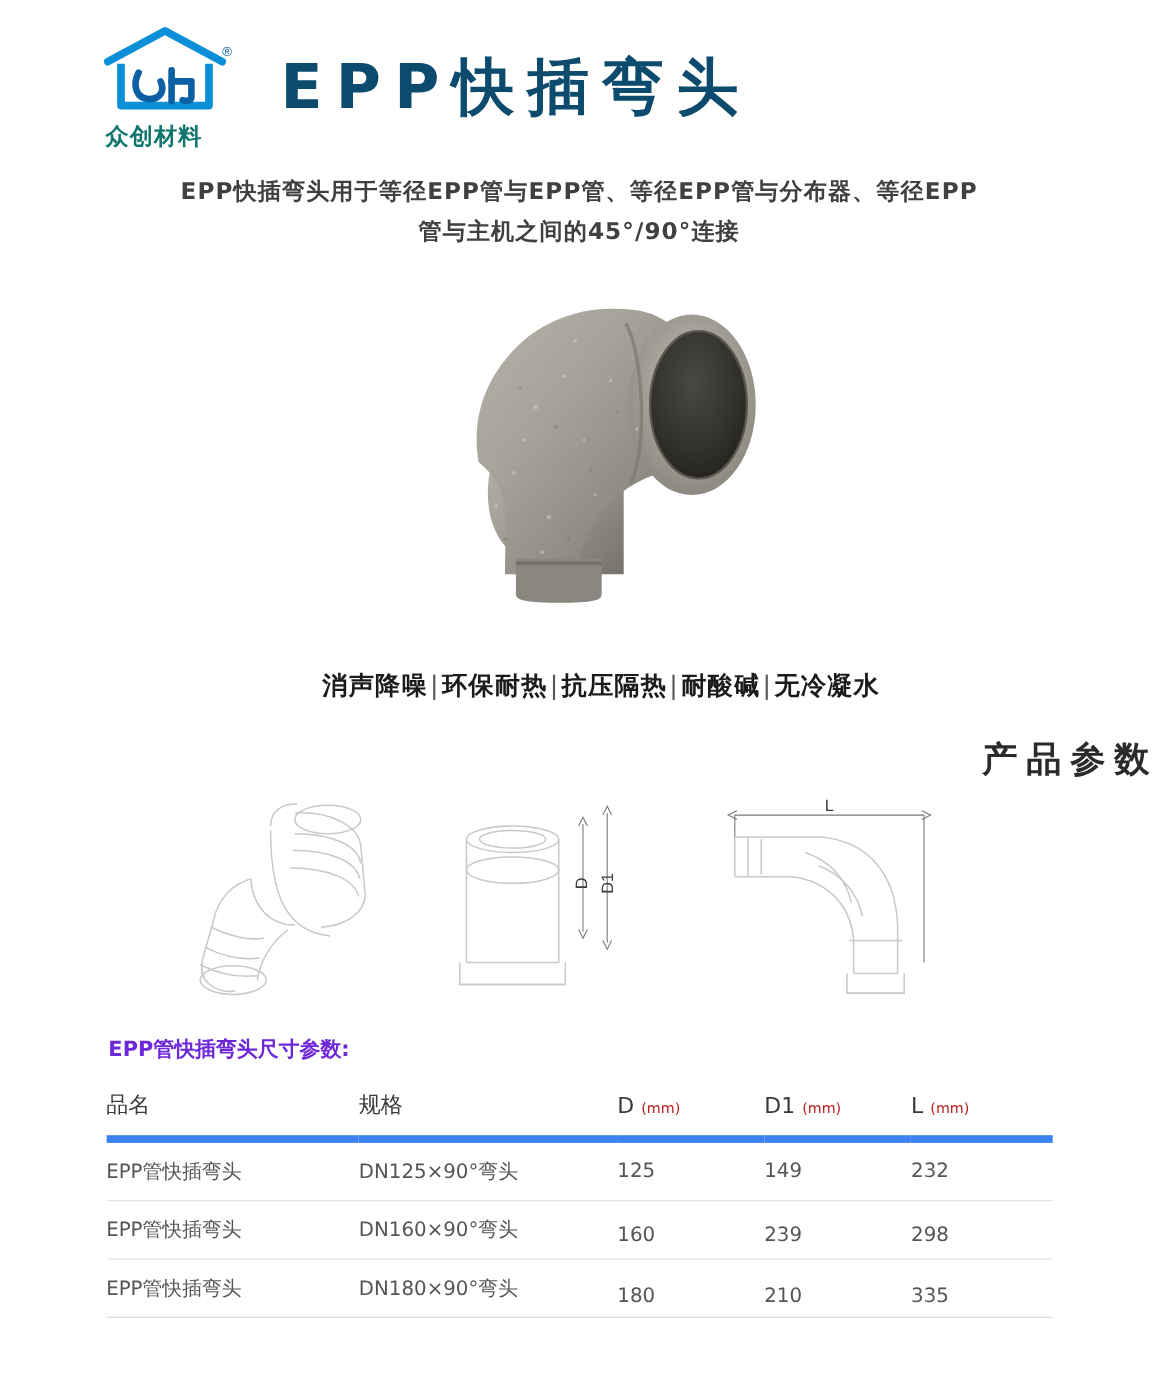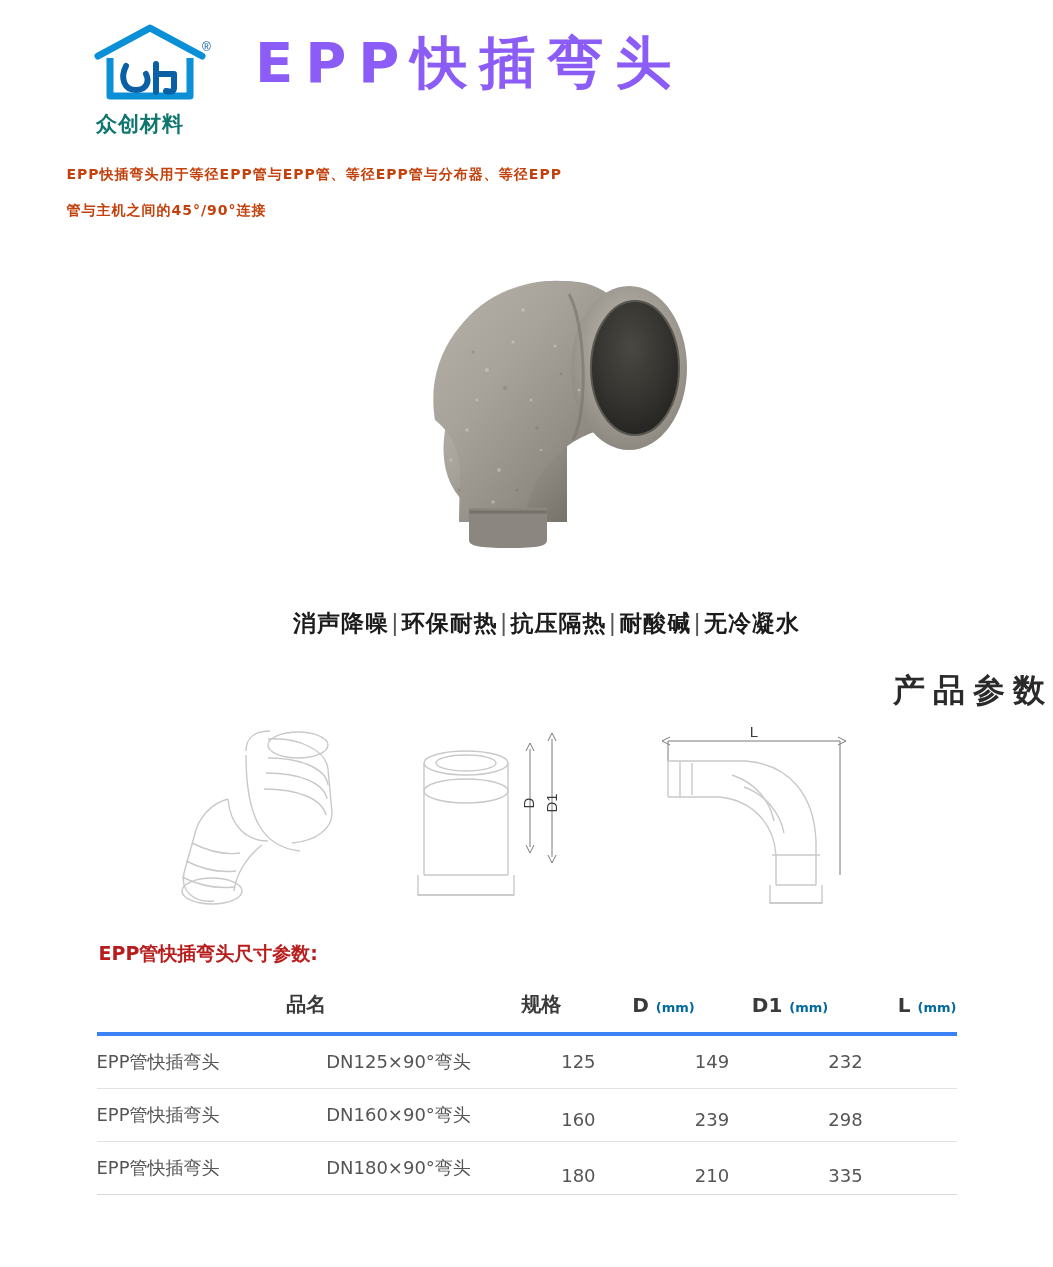--- a/index.html
+++ b/index.html
@@ -47,39 +47,39 @@
     top: 88px;
     font-size: 21px;
     font-weight: bold;
     letter-spacing: 1px;
     color: #0f766e;
     font-family: "DejaVu Sans", "Liberation Sans", sans-serif;
   }
   .title {
     position: absolute;
     left: 255px;
-    top: 26px;
+    top: 42px;
     font-size: 56px;
     font-weight: bold;
     letter-spacing: 12px;
-    color: #8b5cf6;
+    color: #0c4a6e;
     font-family: "DejaVu Sans", "Liberation Sans", sans-serif;
     white-space: nowrap;
   }
 
   
   .subtitle {
     width: 920px;
     margin: 6px auto 0 auto;
-    text-align: left;
-    font-size: 14px;
+    text-align: center;
+    font-size: 21px;
     font-weight: bold;
     line-height: 36px;
     letter-spacing: 1px;
-    color: #c2410c;
+    color: #404040;
     font-family: "DejaVu Sans", "Liberation Sans", sans-serif;
   }
 
   
   .hero {
     position: relative;
     height: 370px;
     margin-top: 22px;
   }
   .hero-img {
@@ -134,40 +134,40 @@
   .d3 { left: 650px; }
 
   
   .table-wrap {
     width: 860px;
     margin: 6px auto 0 auto;
   }
   .table-caption {
     font-size: 19px;
     font-weight: bold;
-    color: #b91c1c;
+    color: #6d28d9;
     padding: 0 0 14px 2px;
     font-family: "DejaVu Sans", "Liberation Sans", sans-serif;
   }
   table {
     width: 100%;
     border-collapse: collapse;
     font-family: "DejaVu Sans", "Liberation Sans", sans-serif;
   }
   thead th {
-    text-align: right;
+    text-align: left;
     font-size: 20px;
-    font-weight: bold;
+    font-weight: normal;
     color: #3a3a3a;
     padding: 10px 0 14px 0;
-    border-bottom: 4px solid #3b82f6;
+    border-bottom: 7px solid #3b82f6;
   }
   thead th .unit {
     font-size: 13px;
-    color: #0369a1;
+    color: #b91c1c;
   }
   tbody td {
     font-size: 18px;
     color: #555;
     padding: 14px 0 14px 0;
     border-bottom: 1px solid #e2e2e2;
     vertical-align: middle;
   }
   tbody tr:last-child td { border-bottom: 1px solid #d8d8d8; }
   .col-name { width: 215px; }

